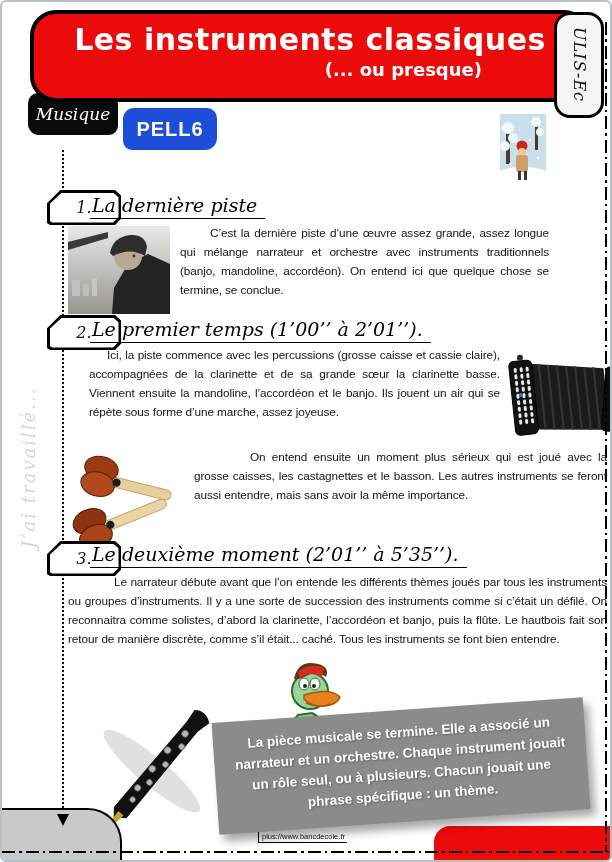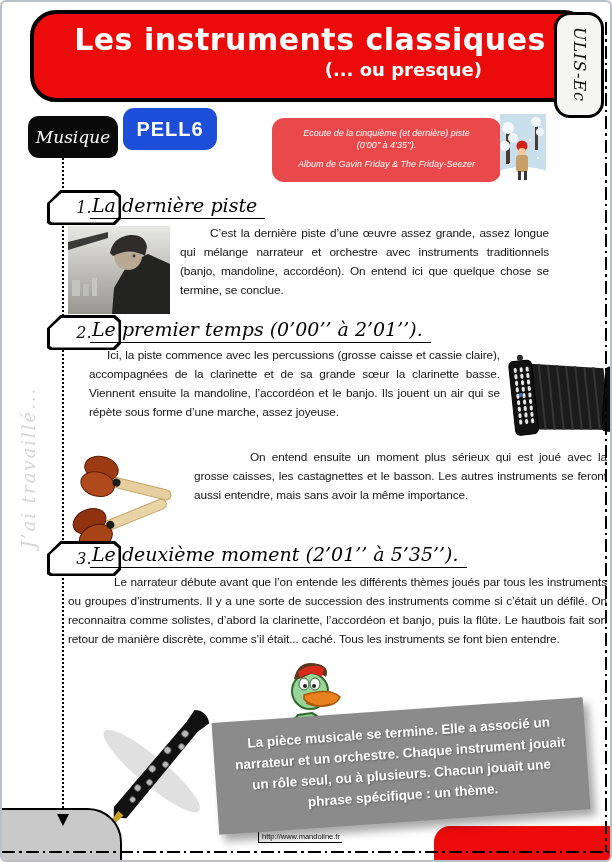--- a/index.html
+++ b/index.html
@@ -17,21 +17,21 @@
           font-weight:bold;font-size:18px;margin-top:2px;}
 
   
   .tab{left:552px;top:10px;width:50px;height:106px;background:#f5f5f3;border:3px solid #000;
        border-radius:16px;box-sizing:border-box;z-index:5;display:flex;align-items:center;justify-content:center;}
   .tab span{writing-mode:vertical-rl;font-family:"DejaVu Serif",serif;font-style:italic;
        font-size:16px;letter-spacing:1px;color:#111;}
 
   
   .lbl{display:flex;align-items:center;justify-content:center;color:#fff;box-sizing:border-box;}
-  .lbl-black{left:26px;top:114px;width:90px;height:42px;background:#0a0a0a;border-radius:10px 12px 9px 11px;
+  .lbl-black{left:26px;top:91px;width:90px;height:42px;background:#0a0a0a;border-radius:10px 12px 9px 11px;
        font-family:"DejaVu Serif",serif;font-style:italic;font-size:17px;}
   .lbl-gray{left:121px;top:106px;width:94px;height:42px;background:#1d4ed8;border-radius:11px 10px 12px 9px;
        font-family:"Liberation Sans",sans-serif;font-weight:bold;font-size:20px;letter-spacing:1px;}
 
   
   .instr{left:270px;top:116px;width:229px;height:64px;background:#E9494B;border-radius:12px;z-index:2;
        color:#fff;font-style:italic;font-size:9px;text-align:center;box-sizing:border-box;padding:9px 10px 0 10px;
        line-height:1.35;}
   .instr .l3{margin-top:7px;}
   .album{left:498px;top:112px;width:46px;height:73px;z-index:2;}
@@ -109,25 +109,20 @@
     <span>ULIS-Ec</span>
   </div>
 
   <div class="abs lbl lbl-black">
     <span>Musique</span>
   </div>
   <div class="abs lbl lbl-gray">
     <span>PELL6</span>
   </div>
 
-  <div class="abs instr">
-    <div>Ecoute de la cinquième (et dernière) piste</div>
-    <div>(0’00’’ à 4’35’’).</div>
-    <div class="l3">Album de Gavin Friday &amp; The Friday-Seezer</div>
-  </div>
 
   <svg class="abs album" viewBox="0 0 46 73">
     <rect width="46" height="73" fill="#c9dfec"></rect>
     <ellipse cx="23" cy="66" rx="32" ry="13" fill="#ffffff"></ellipse>
     <rect x="6" y="16" width="4" height="34" fill="#4a3b2e"></rect>
     <circle cx="8" cy="14" r="6" fill="#f4fafe"></circle>
       <circle cx="13" cy="24" r="5" fill="#eef6fb"></circle>
       <circle cx="5" cy="32" r="5" fill="#f4fafe"></circle>
     <rect x="35" y="8" width="3" height="28" fill="#4a3b2e"></rect>
     <circle cx="36" cy="8" r="5" fill="#f4fafe"></circle>
@@ -170,21 +165,21 @@
       <circle cx="66" cy="30" r="1.4" fill="#3a332c"></circle>
     </svg>
     <span>C’est la dernière piste d’une œuvre assez grande, assez longue qui mélange narrateur et orchestre avec instruments traditionnels (banjo, mandoline, accordéon). On entend ici que quelque chose se termine, se conclue.</span>
   </div>
   <div class="abs heading h1">La dernière piste</div>
 
   <div class="abs numbox nb2">
     <div class="nb-outer"></div>
     <div class="nb-inner">2.</div>
   </div>
-  <div class="abs heading h2">Le premier temps (0’00’’ à 2’01’’).</div>
+  <div class="abs heading h2">Le premier temps (1’00’’ à 2’01’’).</div>
   <div class="abs para p2">
     <svg class="img-float-r" width="120" height="96" viewBox="0 0 120 96">
       <g transform="rotate(-6 60 48)">
         <path d="M26 14 L98 26 L98 88 L26 80 Z" fill="#1b1b1b"></path>
         <g stroke="#363636" stroke-width="2">
           <line x1="34" y1="15" x2="34" y2="81"></line>
             <line x1="43" y1="17" x2="43" y2="82"></line>
           <line x1="52" y1="18" x2="52" y2="83"></line>
             <line x1="61" y1="20" x2="61" y2="84"></line>
           <line x1="70" y1="21" x2="70" y2="85"></line>
@@ -265,15 +260,15 @@
     <path d="M30 74 Q40 70 48 76" fill="none" stroke="#2f6b2f" stroke-width="2"></path>
   </svg>
 
   <div class="abs concl">
     <span>La pièce musicale se termine. Elle a associé un narrateur et un orchestre. Chaque instrument jouait un rôle seul, ou à plusieurs. Chacun jouait une phrase spécifique : un thème.</span>
   </div>
 
   <div class="abs blgray"></div>
   <div class="abs brred"></div>
 
-  <div class="abs url">http://www.mandoline.fr</div>
+  <div class="abs url">plus://www.bancdecole.fr</div>
 
 </div>
 
 </body></html>

